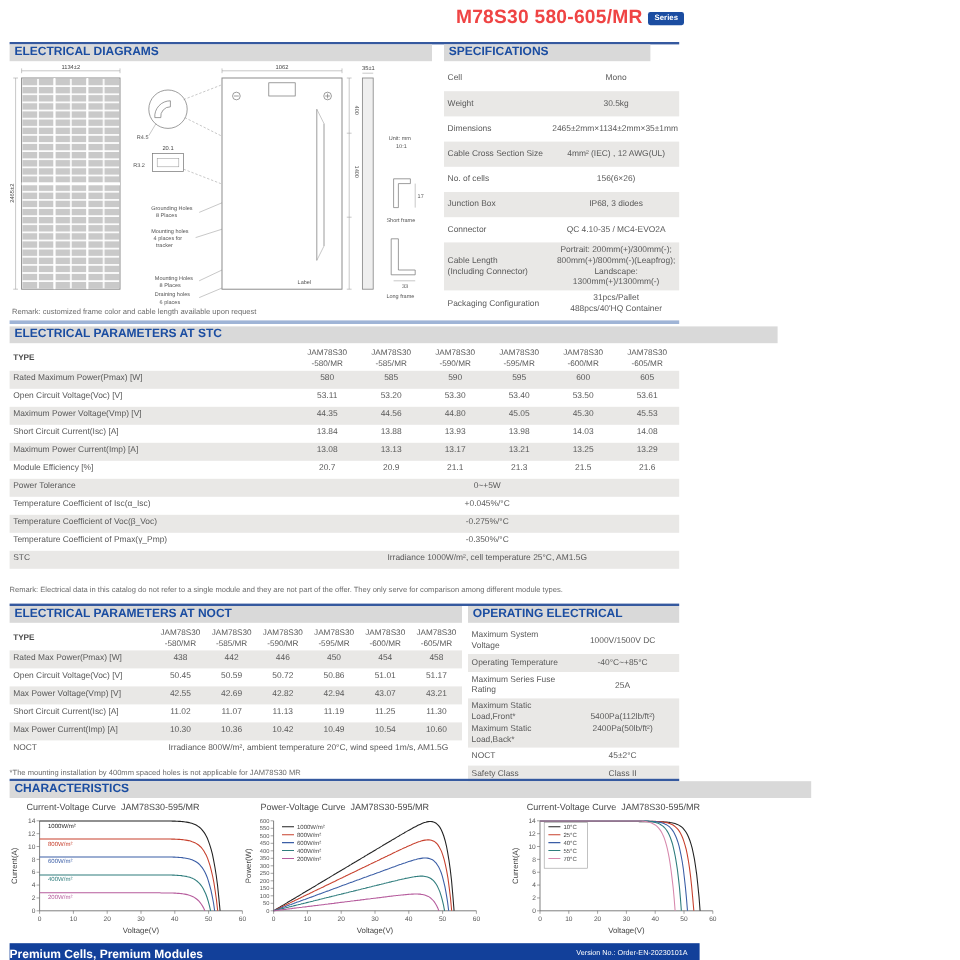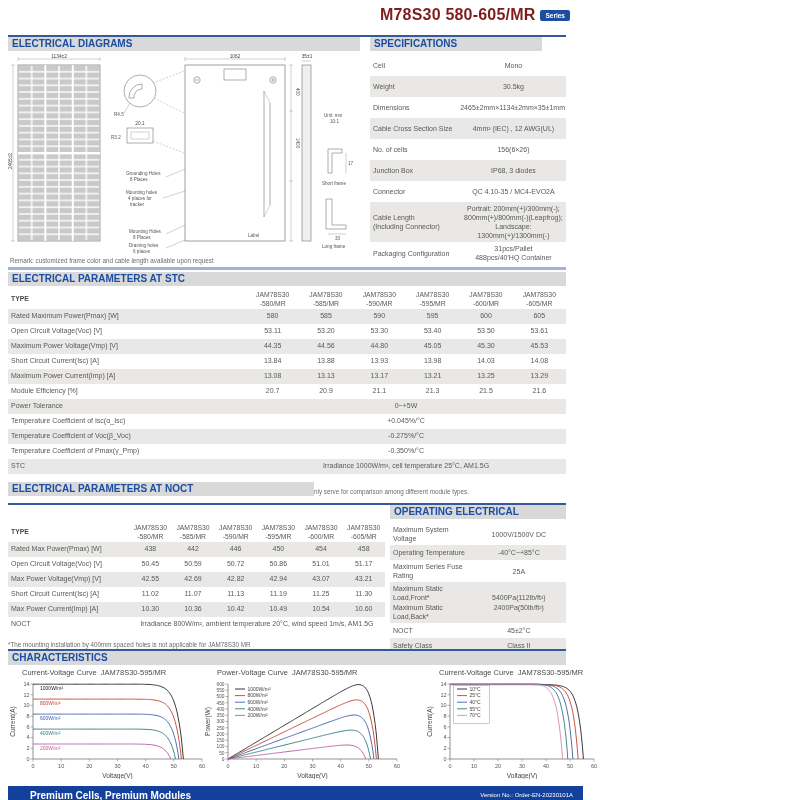--- a/index.html
+++ b/index.html
@@ -4,21 +4,21 @@
 <style>
   html,body{margin:0;padding:0;background:#fff;}
   #page{position:relative;width:800px;height:800px;background:#fff;overflow:hidden;
         font-family:"Liberation Sans",sans-serif;color:#595959;}
   .rule{position:absolute;left:8px;width:558px;height:2px;background:#35599f;}
   .rule.light{height:3px;background:#9fb4d6;}
   .bar{position:absolute;height:14px;background:#d9d9d9;color:#1b4da1;font-weight:bold;
        font-size:10px;line-height:14px;padding-left:4px;box-sizing:border-box;}
   
   #title-row{position:absolute;left:320px;top:6px;width:250px;display:flex;justify-content:flex-end;align-items:center;gap:5px;}
-  #doc-title{font-size:16px;font-weight:bold;color:#7f1d1d;letter-spacing:0.2px;}
+  #doc-title{font-size:16px;font-weight:bold;color:#ef4444;letter-spacing:0.2px;}
   #series-badge{background:#1b4da1;color:#fff;font-size:6.5px;padding:2px 5px;border-radius:2px;font-weight:bold;}
   
   .kv-table{position:absolute;font-size:7px;}
   .kv-row{display:flex;align-items:center;min-height:21px;}
   .kv-row.alt{background:#e9e8e6;}
   .kv-label{width:46%;padding:2px 0 2px 3px;white-space:pre-line;line-height:1.3;}
   .kv-value{width:54%;text-align:center;white-space:pre-line;line-height:1.3;padding:2px 1px;}
   .kv-table.tight .kv-row{min-height:15px;}
   
   .pt{position:absolute;font-size:7px;}
@@ -40,21 +40,21 @@
   svg text.inlab{font-size:5px;font-family:"Liberation Sans",sans-serif;}
   svg text.leg{font-size:5px;fill:#444;font-family:"Liberation Sans",sans-serif;}
   
   .mtext{font-size:4.6px;fill:#555;font-family:"Liberation Sans",sans-serif;}
   .mdim{font-size:4.8px;fill:#444;font-family:"Liberation Sans",sans-serif;}
   .mline{stroke:#777;stroke-width:0.6;fill:none;}
   .mthin{stroke:#999;stroke-width:0.45;fill:none;}
   
   #footer-bar{position:absolute;left:8px;top:786px;width:575px;height:18px;background:#12409a;
       display:flex;justify-content:space-between;align-items:center;color:#fff;}
-  #footer-left{font-size:10px;font-weight:bold;padding-left:22px;}
+  #footer-left{font-size:10px;font-weight:bold;}
   #footer-right{font-size:6px;padding-right:10px;}
 </style>
 </head>
 <body>
 
 <div id="page">
 
   <div id="title-row">
     <span id="doc-title">M78S30 580-605/MR</span>
     <span id="series-badge">Series</span>
@@ -189,21 +189,21 @@
       </div>
       <div class="kv-row">
         <div class="kv-label">Packaging Configuration</div>
         <div class="kv-value">31pcs/Pallet
 488pcs/40'HQ Container</div>
       </div>
     </div>
 
   <div class="rule light" style="top:267px"></div>
 
-  <div class="bar" style="left:8px;top:272px;width:558px">ELECTRICAL PARAMETERS AT STC</div>
+  <div class="bar" style="left:8px;top:272px;width:640px">ELECTRICAL PARAMETERS AT STC</div>
   <div class="pt" id="stc-table" style="left:8px;top:290px;width:558px">
       <div class="pt-row pt-head">
         <div class="pt-label pt-type">TYPE</div>
         <div class="pt-cell pt-model">JAM78S30
 -580/MR</div>
         <div class="pt-cell pt-model">JAM78S30
 -585/MR</div>
         <div class="pt-cell pt-model">JAM78S30
 -590/MR</div>
         <div class="pt-cell pt-model">JAM78S30
@@ -285,21 +285,21 @@
       </div>
       <div class="pt-row alt">
         <div class="pt-label">STC</div>
         <div class="pt-cell pt-span">Irradiance 1000W/m²,  cell temperature 25°C, AM1.5G</div>
       </div>
     </div>
   <div class="remark" style="left:8px;top:488px;width:558px">Remark: Electrical data in this catalog do not refer to a single module and they are not part of the offer. They only serve for comparison among different module types.</div>
 
   <div class="rule" style="top:503px"></div>
 
-  <div class="bar" style="left:8px;top:482px;width:306px">ELECTRICAL PARAMETERS AT NOCT</div>
+  <div class="bar" style="left:8px;top:505px;width:377px">ELECTRICAL PARAMETERS AT NOCT</div>
   <div class="bar" style="left:390px;top:505px;width:176px">OPERATING ELECTRICAL</div>
   <div class="pt noct" id="noct-table" style="left:8px;top:523px;width:377px">
       <div class="pt-row pt-head">
         <div class="pt-label pt-type">TYPE</div>
         <div class="pt-cell pt-model">JAM78S30
 -580/MR</div>
         <div class="pt-cell pt-model">JAM78S30
 -585/MR</div>
         <div class="pt-cell pt-model">JAM78S30
 -590/MR</div>
@@ -389,21 +389,21 @@
         <div class="kv-value">Class II</div>
       </div>
       <div class="kv-row">
         <div class="kv-label">Fire Performance</div>
         <div class="kv-value">UL Type 1</div>
       </div>
     </div>
 
   <div class="rule" style="top:649px"></div>
 
-  <div class="bar" style="left:8px;top:651px;width:558px">CHARACTERISTICS</div>
+  <div class="bar" style="left:8px;top:651px;width:668px">CHARACTERISTICS</div>
   <div class="chart-block" style="left:8px">
     <div class="chart-title"><span>Current-Voltage Curve</span>&nbsp;&nbsp;<span>JAM78S30-595/MR</span></div>
     <svg class="chart" width="200" height="100">
         <line x1="25" y1="5" x2="25" y2="80" stroke="#666" stroke-width="0.7"></line>
         <line x1="25" y1="80" x2="194" y2="80" stroke="#666" stroke-width="0.7"></line>
         <line x1="25" y1="80" x2="25" y2="82.5" stroke="#666" stroke-width="0.5"></line>
         <text x="25" y="88.5" text-anchor="middle" class="tick">0</text>
         <line x1="53.166666666666664" y1="80" x2="53.166666666666664" y2="82.5" stroke="#666" stroke-width="0.5"></line>
         <text x="53.166666666666664" y="88.5" text-anchor="middle" class="tick">10</text>
         <line x1="81.33333333333333" y1="80" x2="81.33333333333333" y2="82.5" stroke="#666" stroke-width="0.5"></line>

